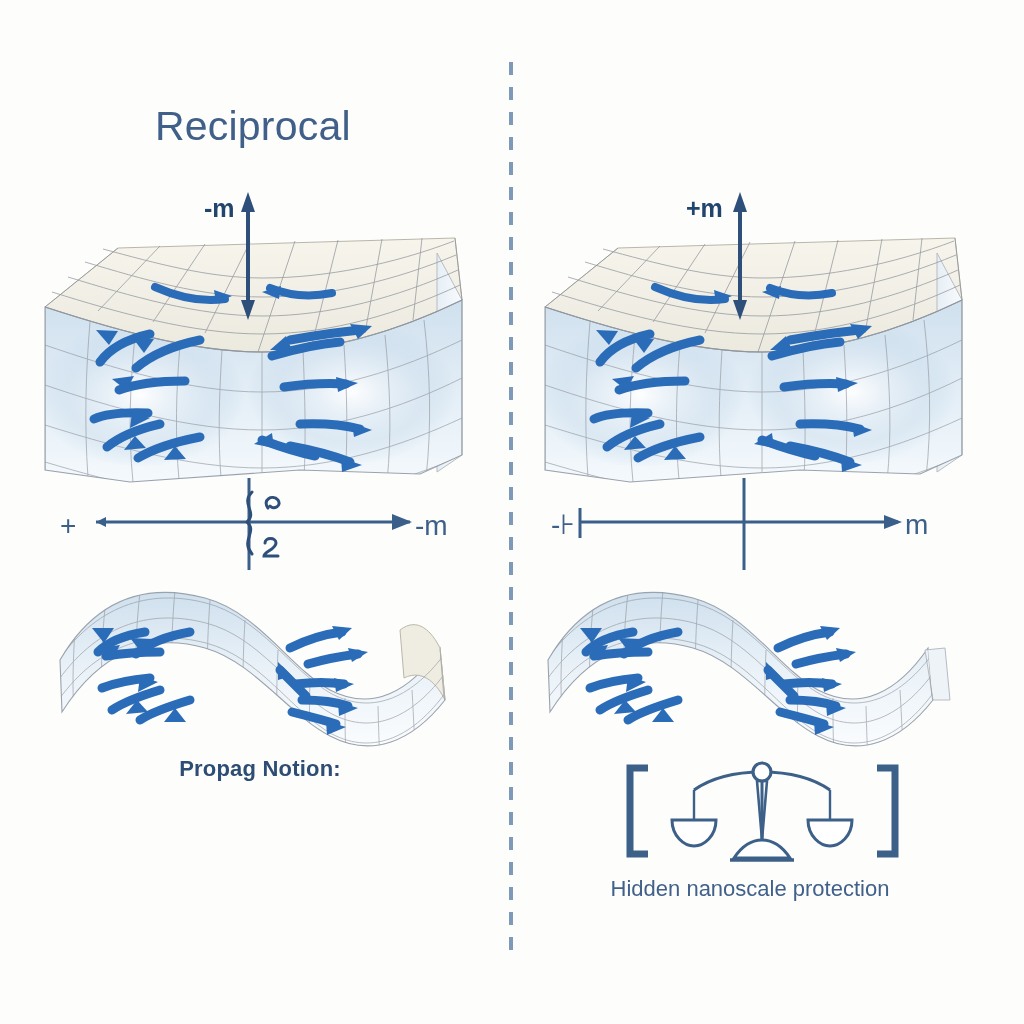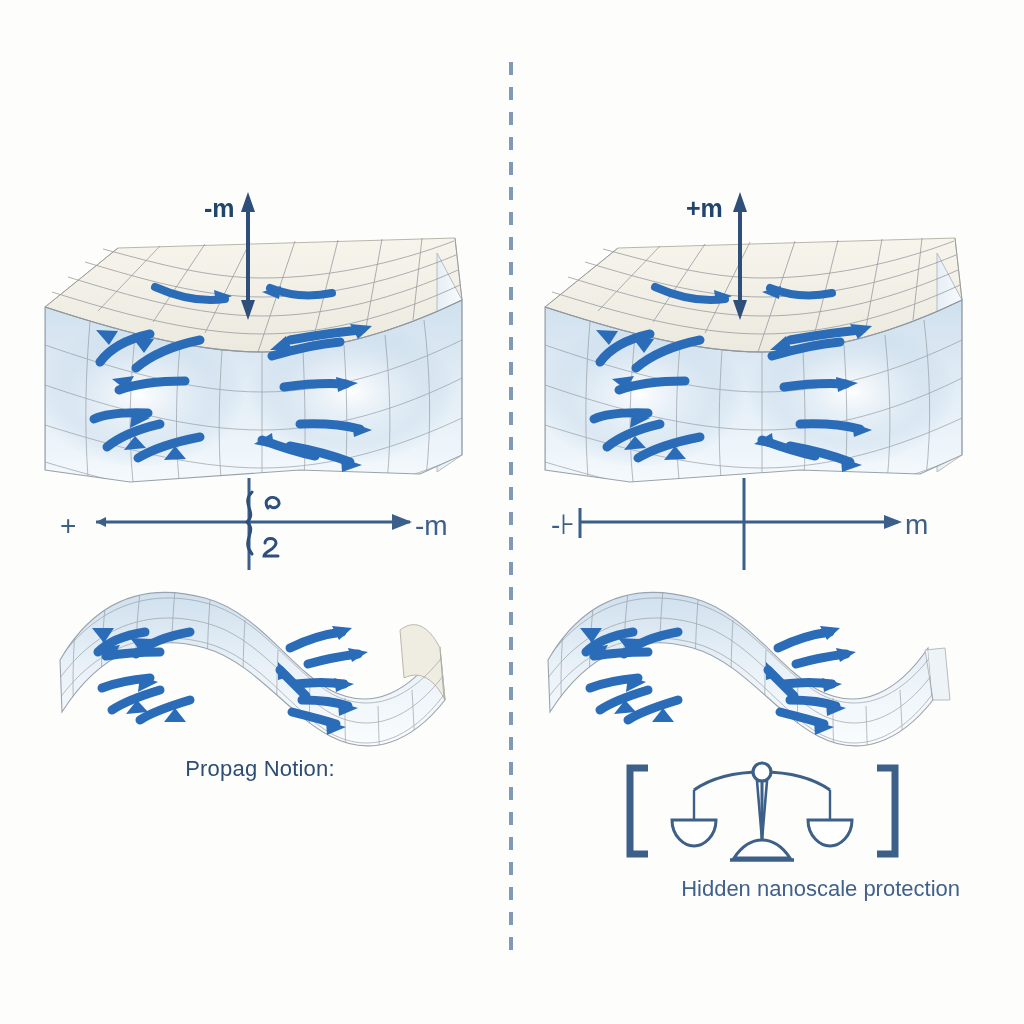--- a/index.html
+++ b/index.html
@@ -39,37 +39,38 @@
     white-space:nowrap;
   }
   #hl-left-plus{left:60px;top:510px;}
   #hl-left-m{left:415px;top:510px;}
   #hl-right-minus{left:551px;top:508px;}
   #hl-right-m{left:905px;top:509px;}
 
   .cap{position:absolute;text-align:center;}
   #cap-left{left:60px;top:756px;width:400px;}
   .cap-head{
-    font-size:22px;font-weight:400;color:#2d4d74;
+    font-size:22px;font-weight:700;color:#2d4d74;
     margin:0 0 21px 0;letter-spacing:.2px;
   }
   .cap-body{
     font-size:22px;font-weight:400;color:#41618a;
     line-height:30px;
   }
   #cap-right{left:540px;top:874px;width:420px;}
-  #cap-right .cap-body{font-size:22px;text-align:right;}
+  #cap-right .cap-body{font-size:22px;}
 
   svg{position:absolute;left:0;top:0;overflow:visible;}
 </style>
 </head>
 <body>
 
 <div id="stage">
 
+  <div class="ttl" id="title-left">Reciprocal</div>
 
   <svg width="1024" height="1024">
     <line x1="511" y1="62" x2="511" y2="962" stroke="#7f9ab8" stroke-width="4" stroke-dasharray="13 12" stroke-linecap="butt"></line>
   </svg>
 
   <svg width="1024" height="1024">
     <defs>
       <linearGradient id="gTopL" x1="0" y1="0" x2="0" y2="1">
         <stop offset="0%" stop-color="#f7f4ec"></stop>
           <stop offset="100%" stop-color="#eceadf"></stop>

